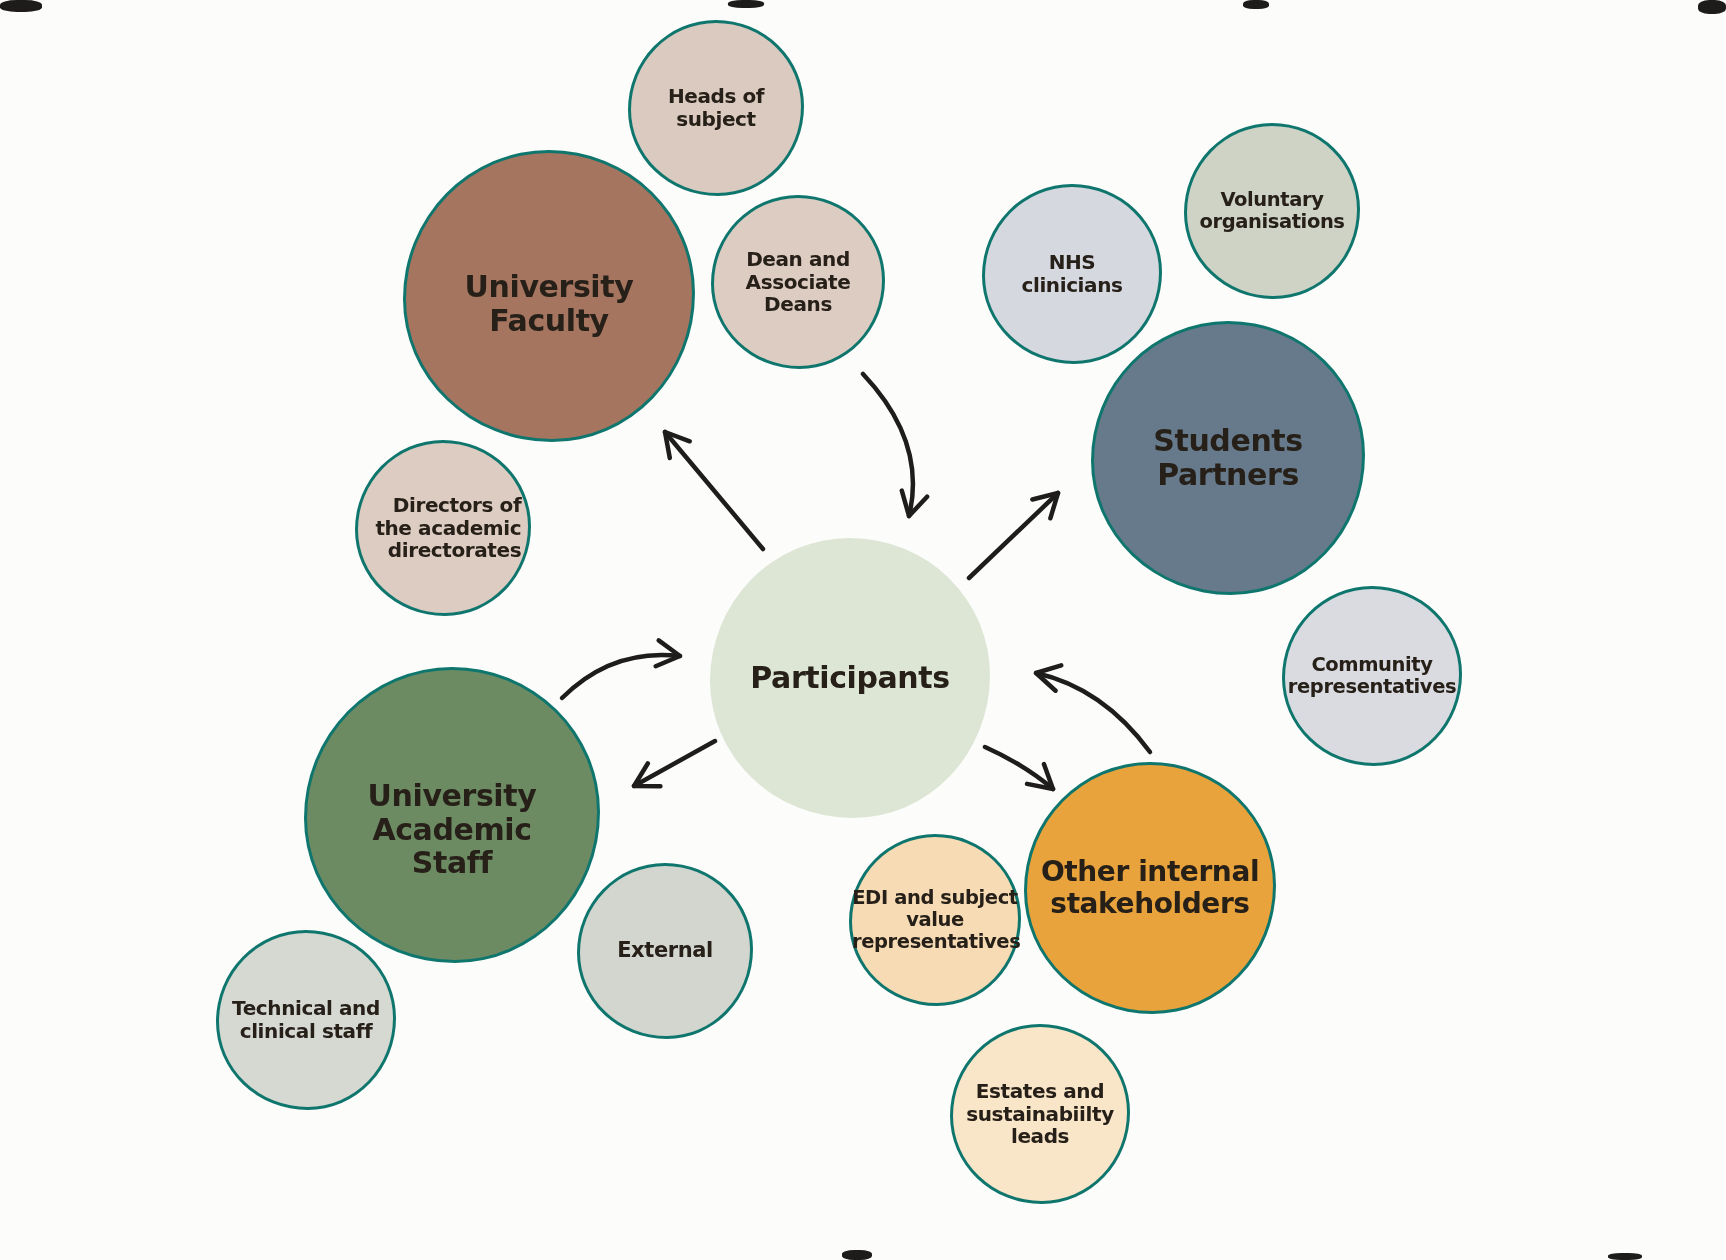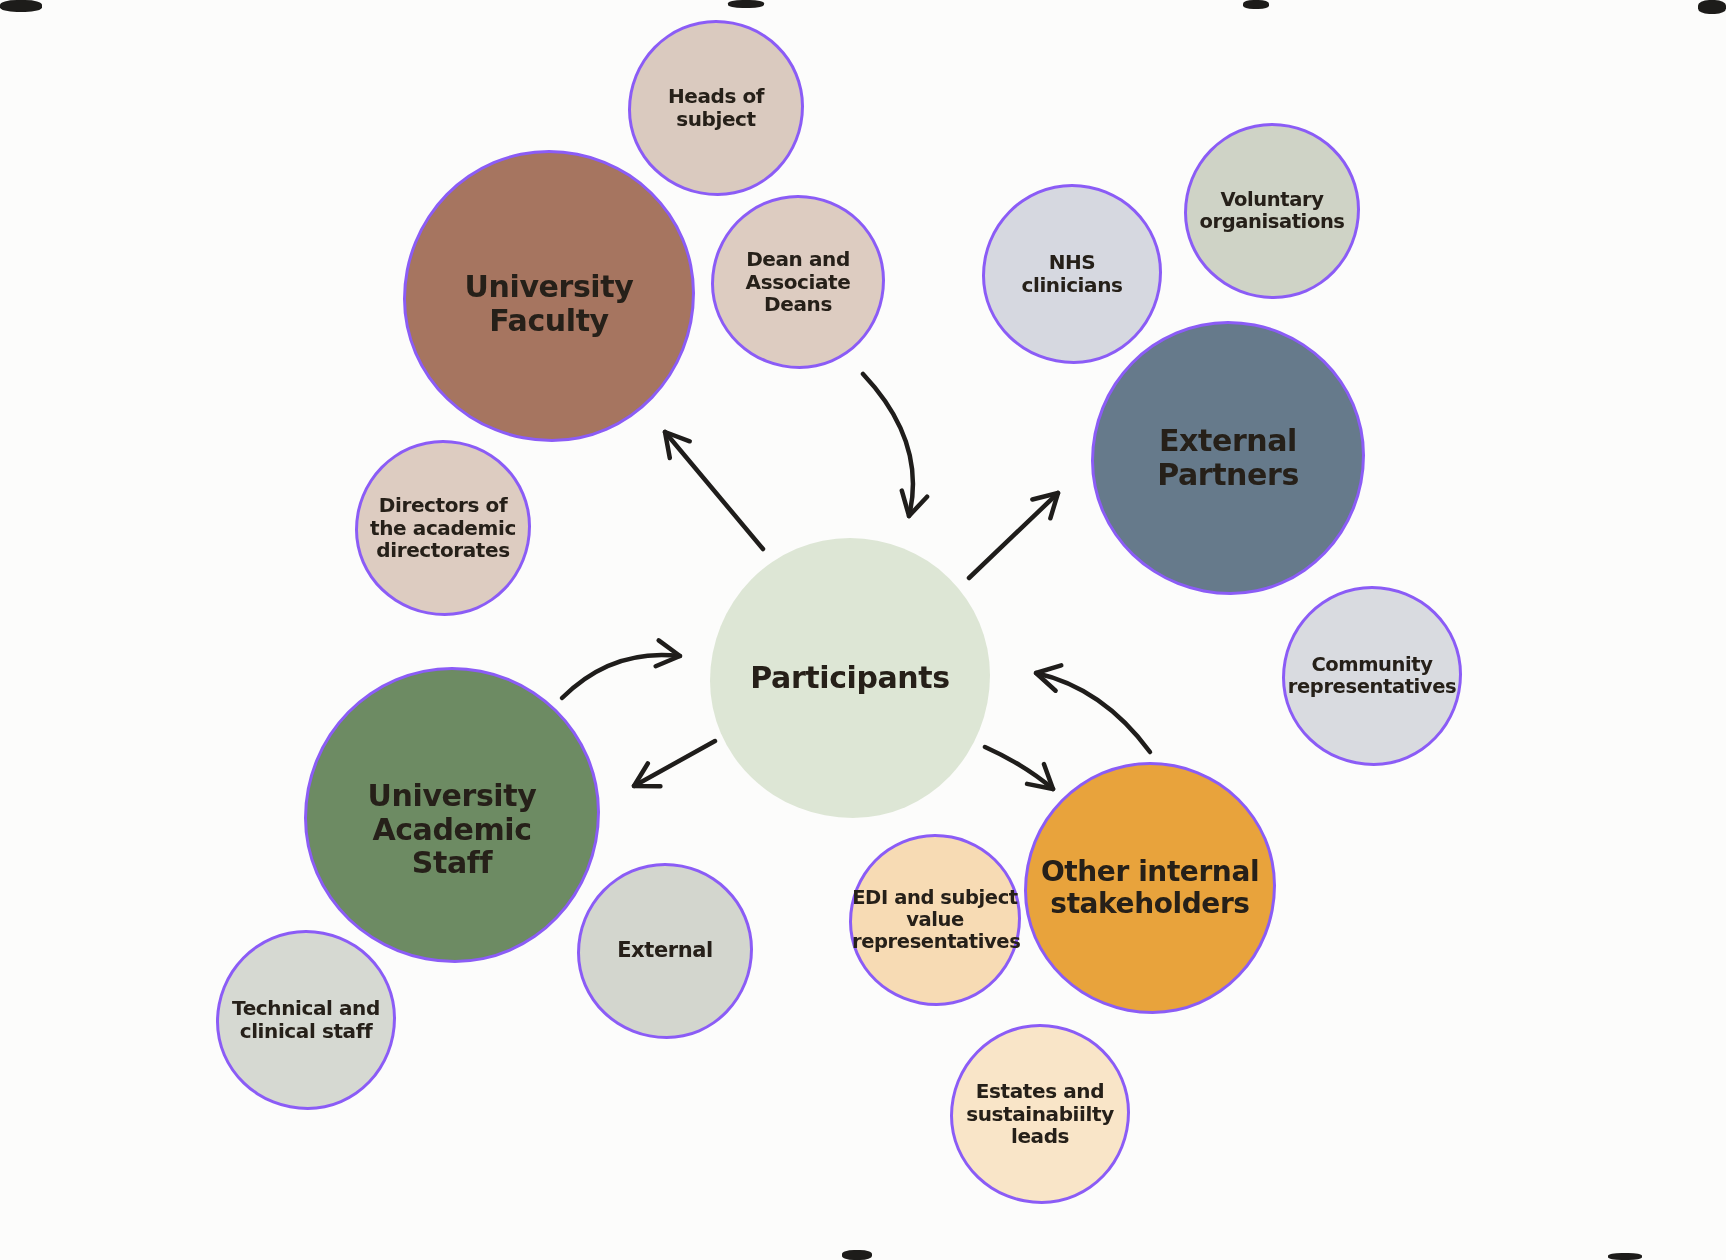--- a/index.html
+++ b/index.html
@@ -9,21 +9,21 @@
     overflow: hidden;
     font-family: "DejaVu Sans", "Liberation Sans", sans-serif;
   }
   .canvas { position: relative; width: 1726px; height: 1260px; }
   .arrow-layer { position: absolute; left: 0; top: 0; width: 1726px; height: 1260px; }
 
   .node {
     position: absolute;
     display: flex; align-items: center; justify-content: center;
     text-align: center;
-    border: 3px solid #8b5cf6;
+    border: 3px solid #0f766e;
     border-radius: 50% 50% 49% 51% / 51% 49% 51% 49%;
     box-sizing: border-box;
     color: #262019;
     font-weight: 700;
     letter-spacing: -0.4px;
     line-height: 1.13;
   }
   .node span { display: inline-block; width: 86%; }
 
   .n-participants { left: 710px; top: 538px; width: 280px; height: 280px; background: #dde6d5; border: none; font-size: 30px; }
@@ -37,21 +37,21 @@
   .n-community    { left: 1282px; top: 586px; width: 180px; height: 180px; background: #d9dbe0; font-size: 19.5px; }
   .n-uas          { left: 304px; top: 667px; width: 296px; height: 296px; background: #6d8b63; font-size: 30px; }
   .n-students     { left: 577px; top: 863px; width: 176px; height: 176px; background: #d3d6ce; font-size: 21px; }
   .n-technical    { left: 216px; top: 930px; width: 180px; height: 180px; background: #d6d9d2; font-size: 20px; }
   .n-edi          { left: 849px; top: 834px; width: 172px; height: 172px; background: #f7dbb4; font-size: 19.5px; }
   .n-other        { left: 1024px; top: 762px; width: 252px; height: 252px; background: #e8a33c; font-size: 28px; }
   .n-estates      { left: 950px; top: 1024px; width: 180px; height: 180px; background: #f9e5c8; font-size: 20px; }
 
   .n-heads span     { width: 64%; }
   .n-dean span      { width: 70%; }
-  .n-directors span { width: 92%; }
+  .n-directors span { width: 92%; text-align: right; }
   .n-nhs span       { width: 78%; }
   .n-voluntary span { width: 96%; }
   .n-external span  { width: 70%; }
   .n-community span { width: 100%; }
   .n-uas span       { width: 72%; margin-top: 29px; }
   .n-edi span       { width: 100%; }
   .n-other span     { width: 264px; }
   .n-estates span   { width: 92%; }
   .n-faculty span   { width: 80%; margin-top: 15px; }
 
@@ -101,21 +101,21 @@
 
   <div class="node n-nhs">
     <span>NHS clinicians</span>
   </div>
 
   <div class="node n-voluntary">
     <span>Voluntary organisations</span>
   </div>
 
   <div class="node n-external">
-    <span>External Partners</span>
+    <span>Students Partners</span>
   </div>
 
   <div class="node n-community">
     <span>Community representatives</span>
   </div>
 
   <div class="node n-uas">
     <span>University Academic Staff</span>
   </div>
 

